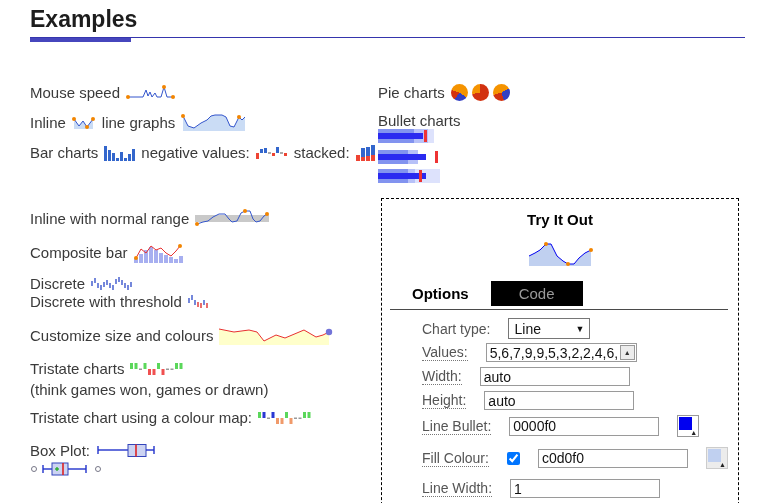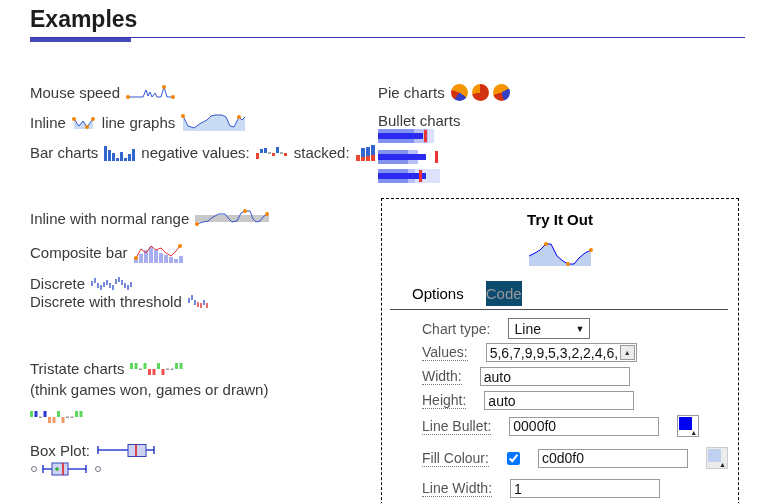--- a/index.html
+++ b/index.html
@@ -21,22 +21,22 @@
   .pie3{background:conic-gradient(#f59300 0 17%,#3340c4 17% 45%,#d23210 45% 70%,#f59300 70% 100%);}
   .bullet{position:absolute;width:62px;height:14px;}
   .bullet .rng{position:absolute;top:0;bottom:0;left:0;}
   .bullet .perf{position:absolute;top:4px;height:6px;left:0;background:#2a2af0;}
   .bullet .tgt{position:absolute;top:1px;height:12px;width:3px;background:#ee3333;}
   
   .box{position:absolute;left:381px;top:198px;width:356px;height:340px;border:1px dashed #000;background:#fff;}
   .box-title{position:absolute;top:12px;left:0;right:0;text-align:center;font-weight:bold;font-size:15px;color:#000;}
   .preview{position:absolute;top:42px;left:50%;transform:translateX(-50%);}
   .tabs{position:absolute;top:82px;left:22px;display:flex;align-items:center;gap:14px;font-size:15px;}
-  .tab-active{font-weight:normal;color:#000;padding:4px 8px;cursor:pointer;}
-  .tab-idle{color:#9a9a9a;background:#0c4a6e;padding:4px 0;cursor:pointer;}
+  .tab-active{font-weight:bold;color:#000;padding:4px 8px;cursor:pointer;}
+  .tab-idle{color:#9a9a9a;background:#000000;padding:4px 28px;cursor:pointer;}
   .tabs-rule{position:absolute;top:110px;left:8px;right:10px;height:1px;background:#4a4a4a;}
   .frow{position:absolute;left:40px;display:flex;align-items:center;gap:18px;font-size:14px;color:#555;}
   .flabel{white-space:nowrap;}
   .help{border-bottom:1px dotted #777;cursor:help;}
   .tinput{width:142px;height:15px;border:1px solid #9a9a9a;font-family:"Liberation Sans",sans-serif;
           font-size:14px;color:#111;padding:1px 3px;background:#fff;}
   .vwrap{position:relative;display:inline-block;}
   .vwrap .tinput{padding-right:18px;width:128px;}
   .spinner{position:absolute;right:2px;top:2px;width:13px;height:13px;border:1px solid #999;
            background:#ececec;font-size:7px;line-height:13px;text-align:center;color:#333;cursor:pointer;}
@@ -182,20 +182,28 @@
       <line x1="1" y1="3" x2="1" y2="8" stroke="#3a55cc" stroke-width="1.4"></line>
       <line x1="4" y1="0" x2="4" y2="5" stroke="#3a55cc" stroke-width="1.4"></line>
       <line x1="7" y1="5" x2="7" y2="10" stroke="#3a55cc" stroke-width="1.4"></line>
       <line x1="10" y1="7" x2="10" y2="12" stroke="#e03030" stroke-width="1.4"></line>
       <line x1="13" y1="8" x2="13" y2="13" stroke="#e03030" stroke-width="1.4"></line>
       <line x1="16" y1="5" x2="16" y2="10" stroke="#3a55cc" stroke-width="1.4"></line>
       <line x1="19" y1="8" x2="19" y2="13" stroke="#e03030" stroke-width="1.4"></line>
     </svg>
   </div>
 
+  <div class="row" style="top:325px">
+    <span>Customize size and colours</span>
+    <svg width="116" height="21">
+      <polygon points="0,4 15,7 30,5 38,7 45,16 57,10 66,13 85,5 97,12 104,10 110,7 110,20 0,20" fill="#ffffcb"></polygon>
+      <polyline points="0,4 15,7 30,5 38,7 45,16 57,10 66,13 85,5 97,12 104,10 110,7" fill="none" stroke="#e83030" stroke-width="1"></polyline>
+      <circle cx="110" cy="7" r="3.2" fill="#7273d8"></circle>
+    </svg>
+  </div>
 
   <div class="row" style="top:360px">
     <span>Tristate charts</span>
     <svg width="56" height="16">
       <rect x="0" y="2" width="3" height="6" fill="#5bd75b"></rect>
         <rect x="4.5" y="2" width="3" height="6" fill="#5bd75b"></rect>
       <rect x="9" y="7.5" width="3" height="1.5" fill="#999"></rect>
         <rect x="13.5" y="2" width="3" height="6" fill="#5bd75b"></rect>
       <rect x="18" y="8" width="3" height="6" fill="#f05050"></rect>
         <rect x="22.5" y="8" width="3" height="6" fill="#f05050"></rect>
@@ -205,20 +213,21 @@
         <rect x="40.5" y="7.5" width="3" height="1.5" fill="#999"></rect>
       <rect x="45" y="2" width="3" height="6" fill="#5bd75b"></rect>
         <rect x="49.5" y="2" width="3" height="6" fill="#5bd75b"></rect>
     </svg>
   </div>
   <div class="row" style="top:381px">
     <span>(think games won, games or drawn)</span>
   </div>
 
   <div class="row" style="top:409px">
+    <span>Tristate chart using a colour map:</span>
     <svg width="56" height="16">
       <rect x="0" y="2" width="3" height="6" fill="#5bd75b"></rect>
         <rect x="4.5" y="2" width="3" height="6" fill="#2937d3"></rect>
       <rect x="9" y="7.5" width="3" height="1.5" fill="#999"></rect>
         <rect x="13.5" y="2" width="3" height="6" fill="#2937d3"></rect>
       <rect x="18" y="8" width="3" height="6" fill="#f09a6a"></rect>
         <rect x="22.5" y="8" width="3" height="6" fill="#f09a6a"></rect>
       <rect x="27" y="2" width="3" height="6" fill="#5bd75b"></rect>
         <rect x="31.5" y="8" width="3" height="6" fill="#f09a6a"></rect>
       <rect x="36" y="7.5" width="3" height="1.5" fill="#999"></rect>

